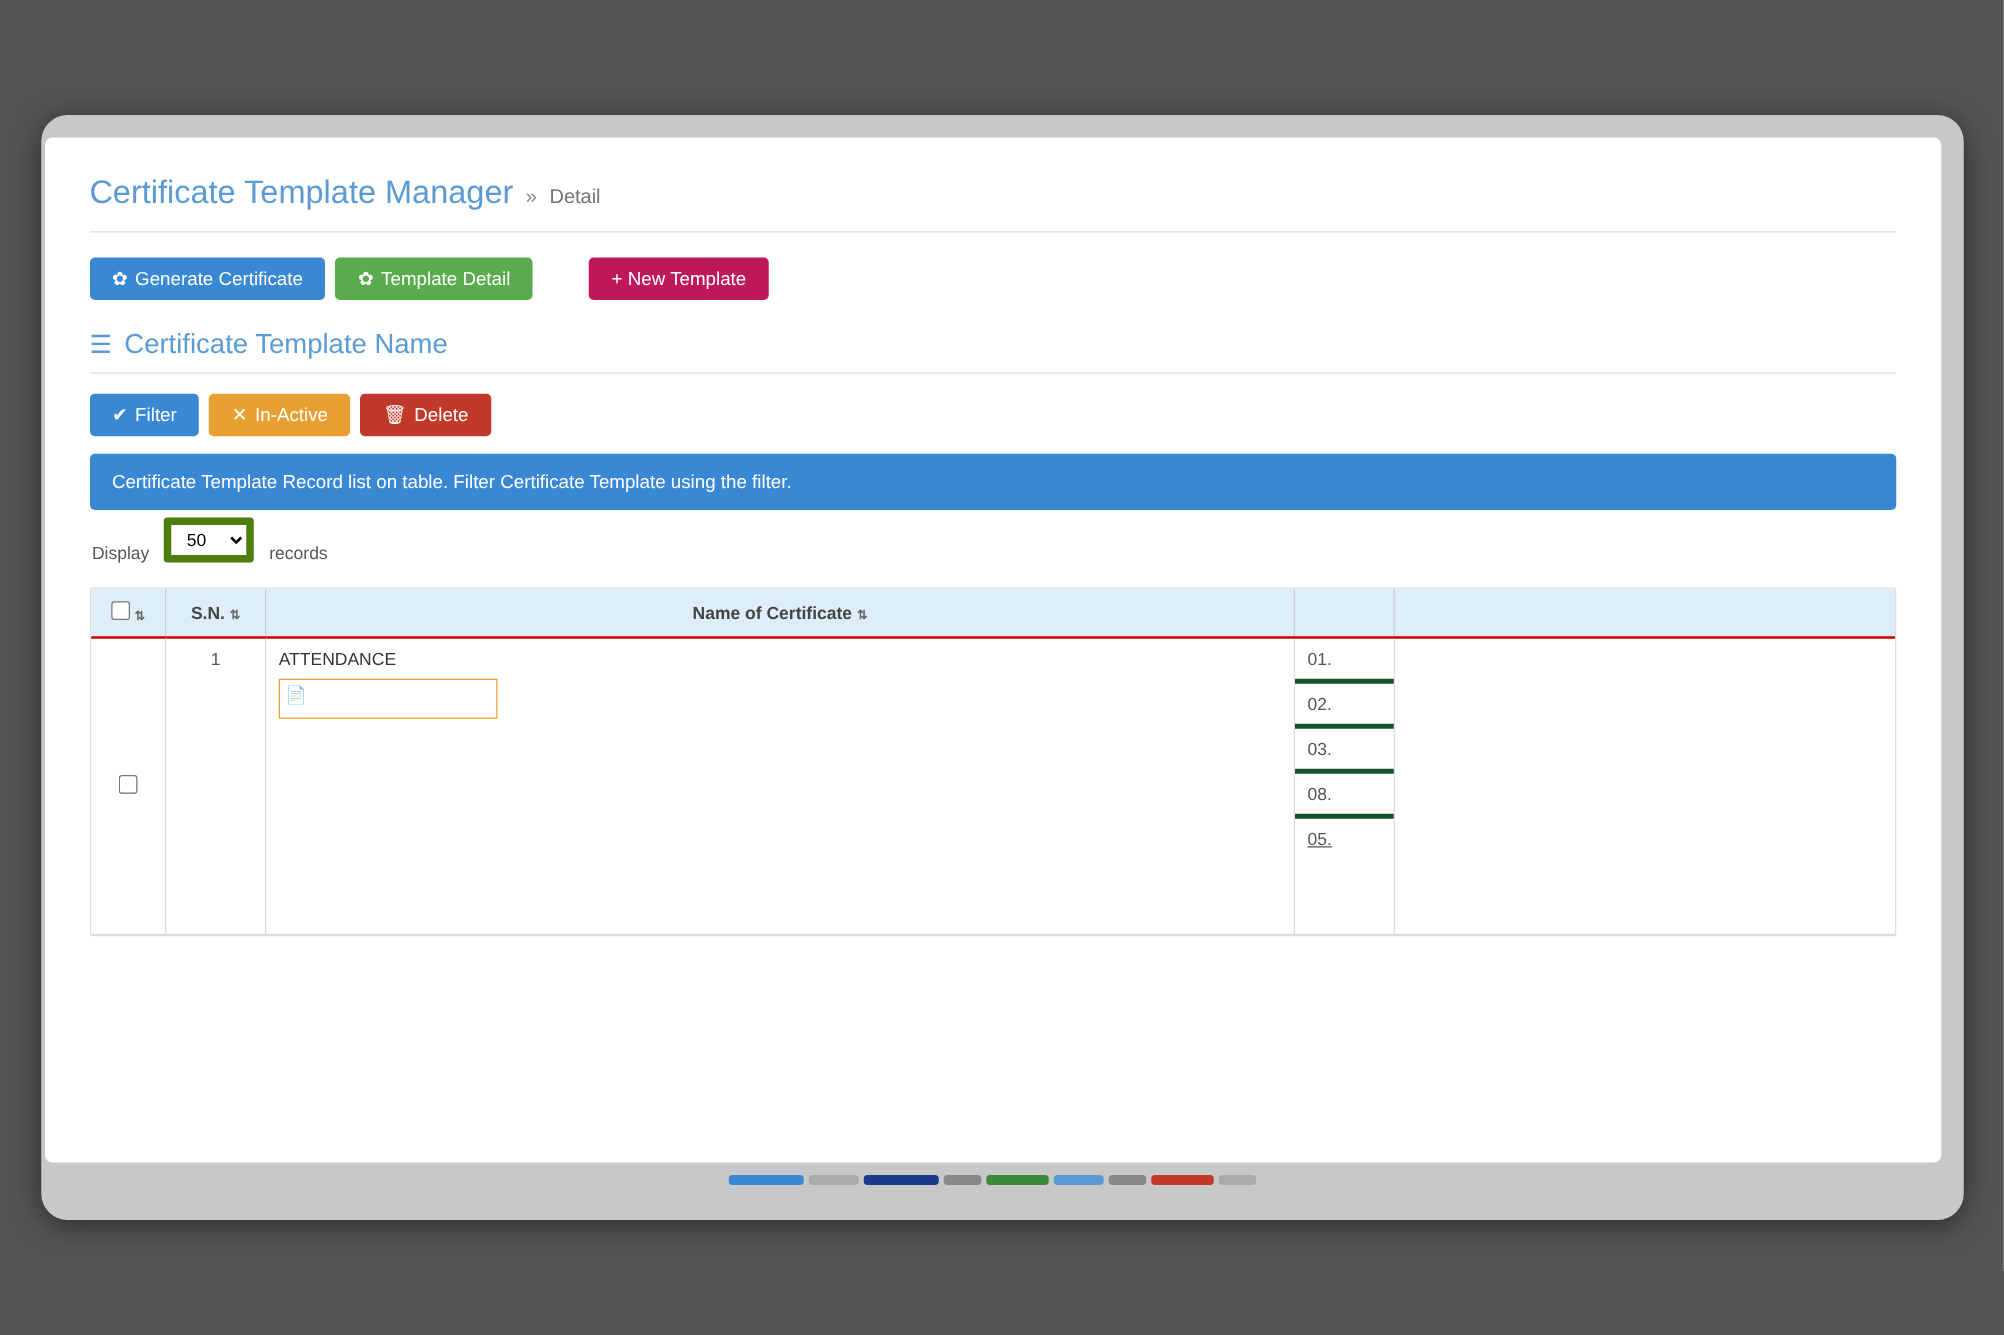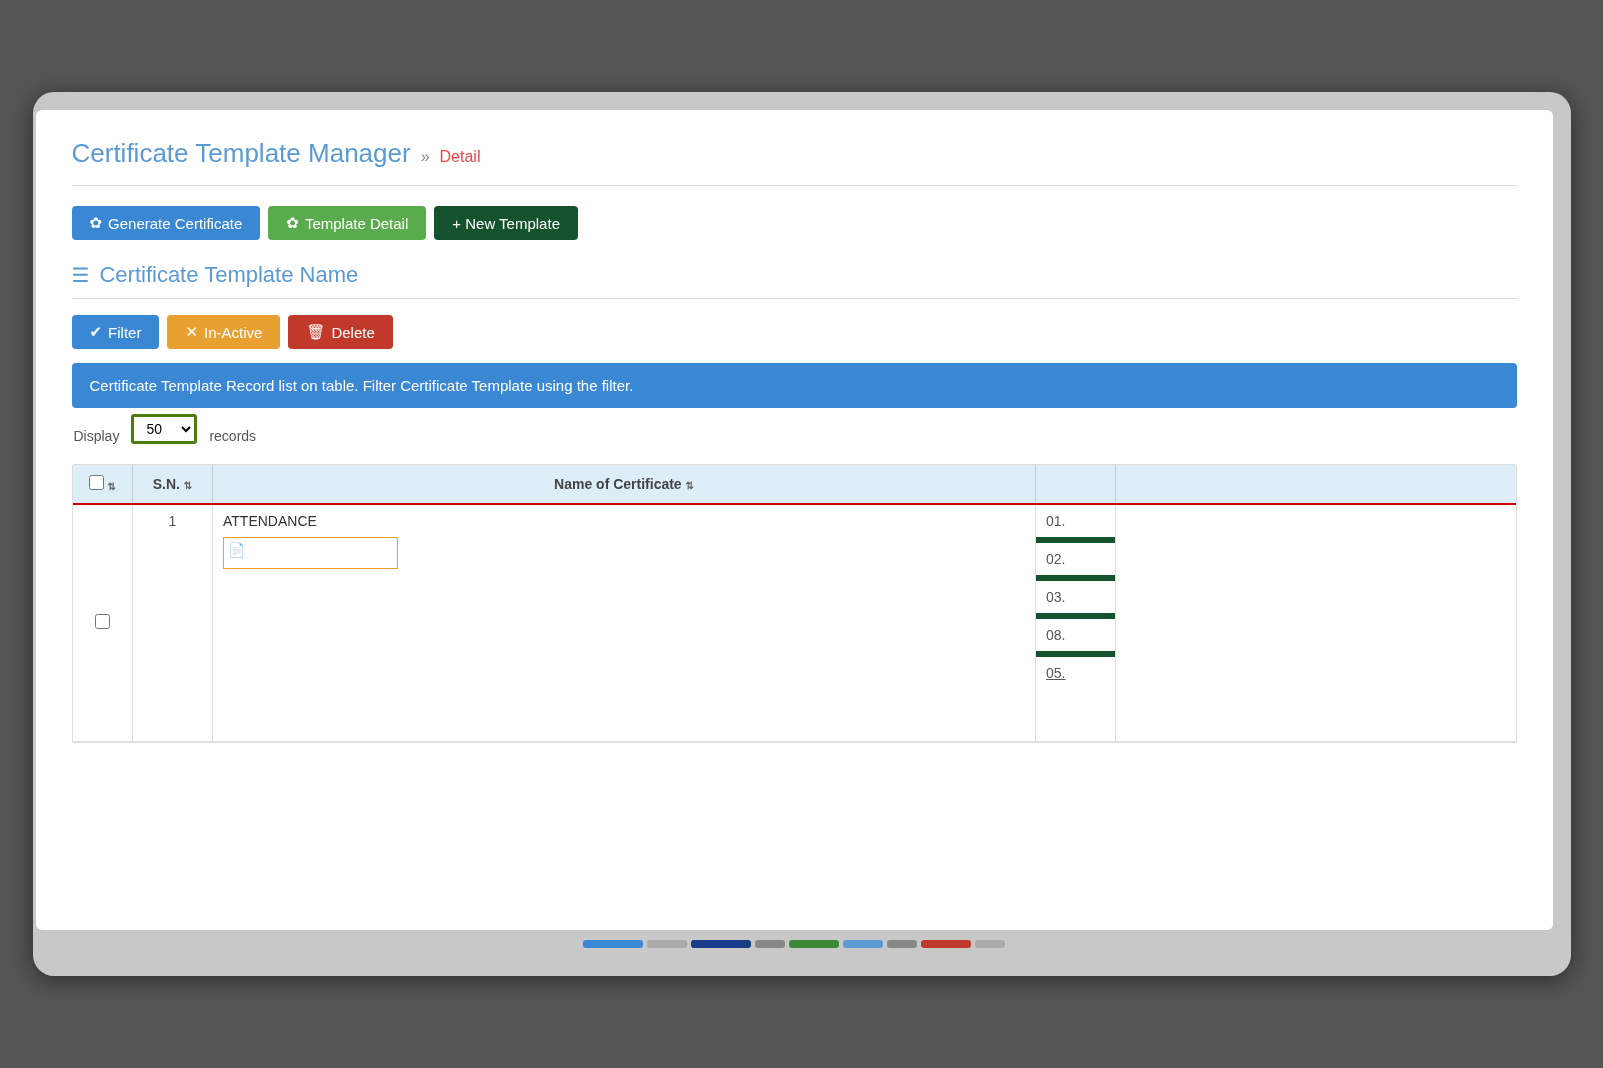--- a/index.html
+++ b/index.html
@@ -40,21 +40,21 @@
       font-size: 26px;
       color: #5b9bd5;
       font-weight: 400;
     }
     .breadcrumb-sep {
       font-size: 16px;
       color: #888;
     }
     .breadcrumb-current {
       font-size: 16px;
-      color: #ef4444;
+      color: #737373;
     }
     .divider {
       border: none;
       border-top: 1px solid #ddd;
       margin: 8px 0 20px 0;
     }
     .btn-row {
       display: flex;
       gap: 8px;
       margin-bottom: 22px;
@@ -66,21 +66,21 @@
       padding: 8px 18px;
       border: none;
       border-radius: 4px;
       font-size: 15px;
       color: #fff;
       cursor: pointer;
       font-weight: 500;
     }
     .btn-blue { background: #3a87d4; }
     .btn-green { background: #5aab4d; }
-    .btn-teal { background: #14532d; }
+    .btn-teal { background: #be185d; margin-left: 37px; }
     .btn-check { background: #3a87d4; }
     .btn-orange { background: #e8a030; }
     .btn-red { background: #c0392b; }
     .section-title {
       display: flex;
       align-items: center;
       gap: 10px;
       font-size: 22px;
       color: #5b9bd5;
       margin-bottom: 10px;
@@ -105,21 +105,21 @@
     .display-row {
       display: flex;
       align-items: flex-end;
       gap: 12px;
       font-size: 14px;
       color: #555;
       margin-bottom: 14px;
       padding: 6px 2px;
     }
     select.display-select {
-      border: 3px solid #4d7c0f;
+      border: 6px solid #4d7c0f;
       border-radius: 3px;
       padding: 3px 8px;
       font-size: 14px;
       background: #fff;
     }
     .table-wrapper {
       border: 1px solid #ddd;
       border-radius: 2px;
     }
     table {
@@ -179,21 +179,21 @@
       width: 15px;
       height: 15px;
     }
     .num-cells {
       display: flex;
       flex-direction: column;
       gap: 0;
     }
     .num-cell {
       padding: 8px 10px;
-      border-bottom: 6px solid #14532d;
+      border-bottom: 4px solid #14532d;
       color: #555;
     }
     .num-cell:last-child { border-bottom: none; text-decoration: underline; }
     .name-cell-inner {
       min-height: 220px;
     }
     
     .markers {
       display: flex;
       justify-content: center;

